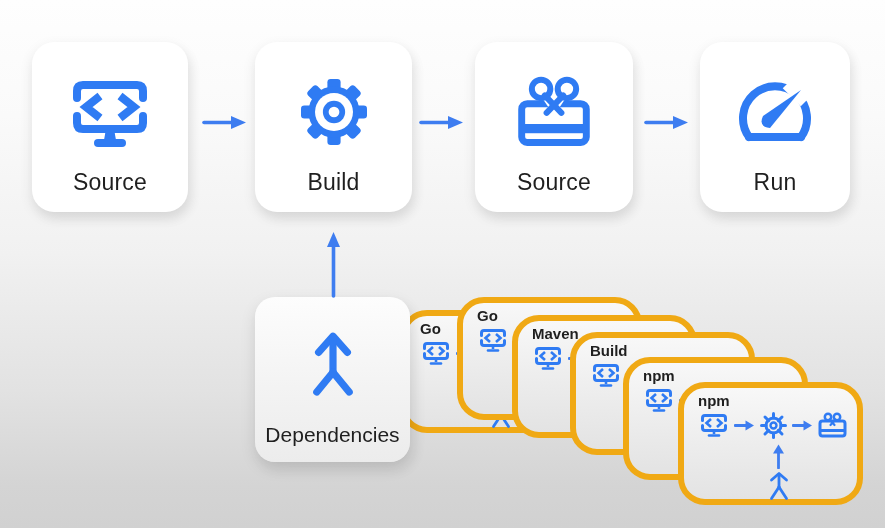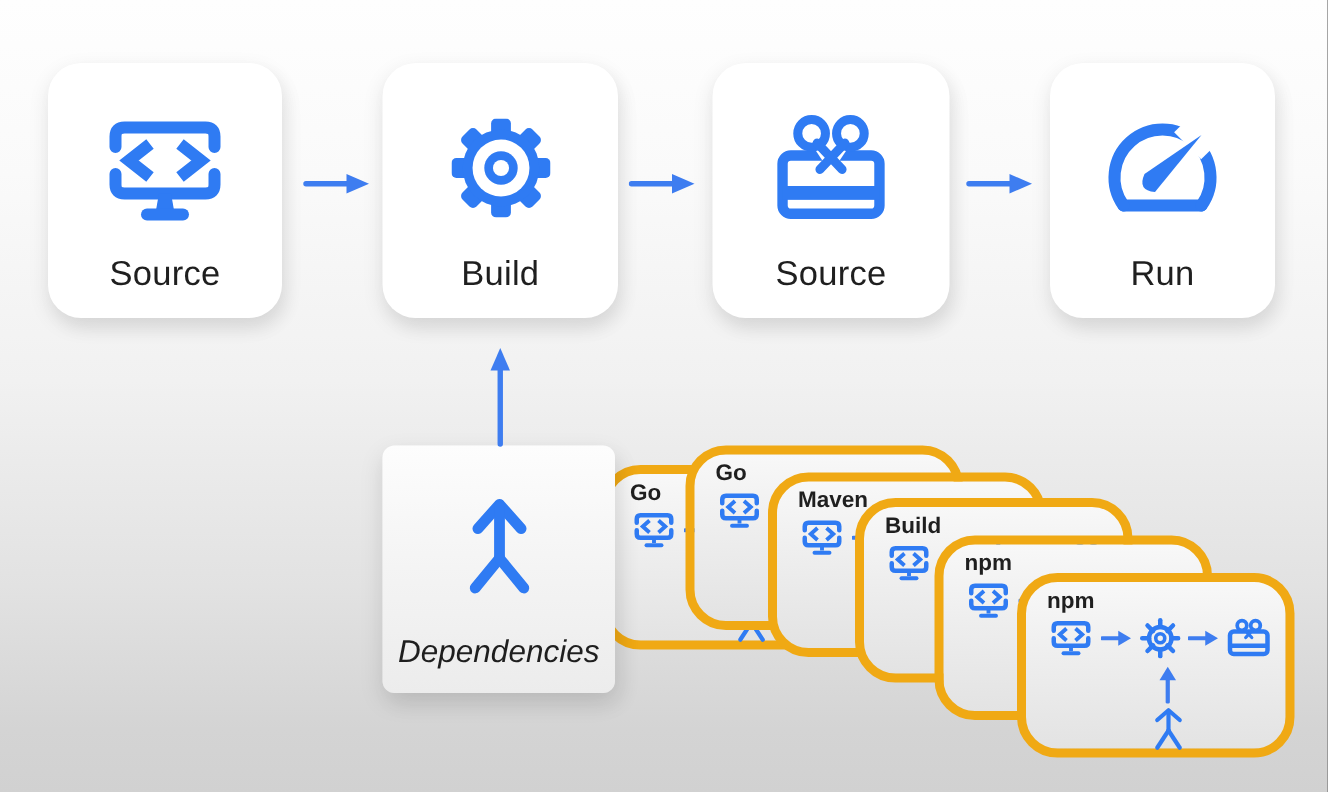--- a/index.html
+++ b/index.html
@@ -19,24 +19,23 @@
   #box-source{left:32px;}
   #box-build{left:255px;width:157px;}
   #box-package{left:475px;width:158px;}
   #box-run{left:700px;width:150px;}
   
   .arrow-h{position:absolute;top:114px;width:46px;height:17px;z-index:11;}
   #arr1{left:202px;} #arr2{left:419px;} #arr3{left:644px;}
   .arrow-v{position:absolute;left:325px;top:230px;width:17px;height:68px;z-index:11;}
   
   #dep-box{
-    position:absolute;left:255px;top:297px;width:155px;height:165px;border-radius:8px;z-index:10;
+    position:absolute;left:255px;top:297px;width:155px;height:165px;border-radius:20px;z-index:10;
     background:linear-gradient(180deg,#FDFDFD 0%,#F3F3F3 55%,#ECECEC 100%);
     box-shadow:0 6px 16px rgba(0,0,0,.10),5px 8px 14px rgba(0,0,0,.05);
-    font-style:italic;
   }
   #dep-box .sicon{position:absolute;left:0;right:0;top:26px;height:84px;display:flex;align-items:center;justify-content:center;}
   #dep-box .slabel{position:absolute;left:0;right:0;bottom:15px;text-align:center;font-size:21px;color:var(--ink,#1F1F1F);}
   
   .card{
     position:absolute;width:185px;height:123px;box-sizing:border-box;
     border:6px solid var(--yellow,#F0A914);border-radius:27px;
     background:linear-gradient(180deg,#F8F8F8 0%,#EEEEEE 45%,#E3E3E3 100%);
   }
   .c1{left:400px;top:310px;z-index:2;}

